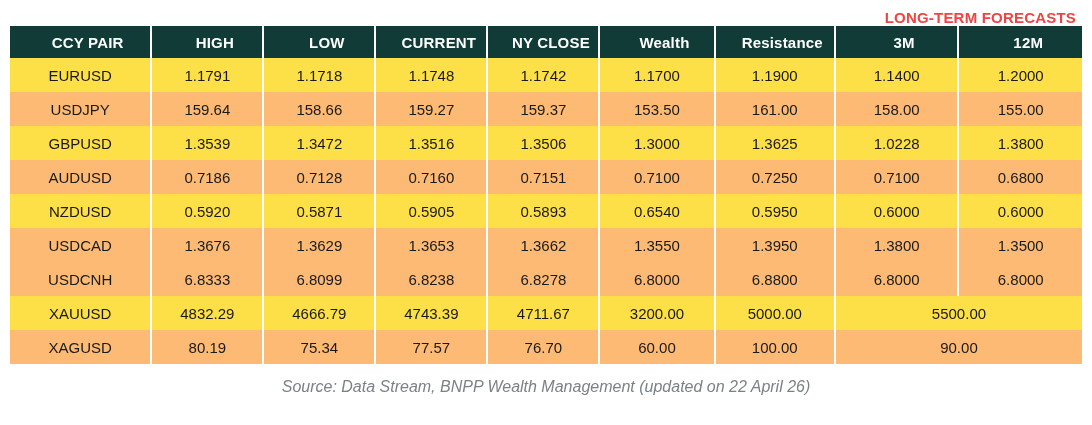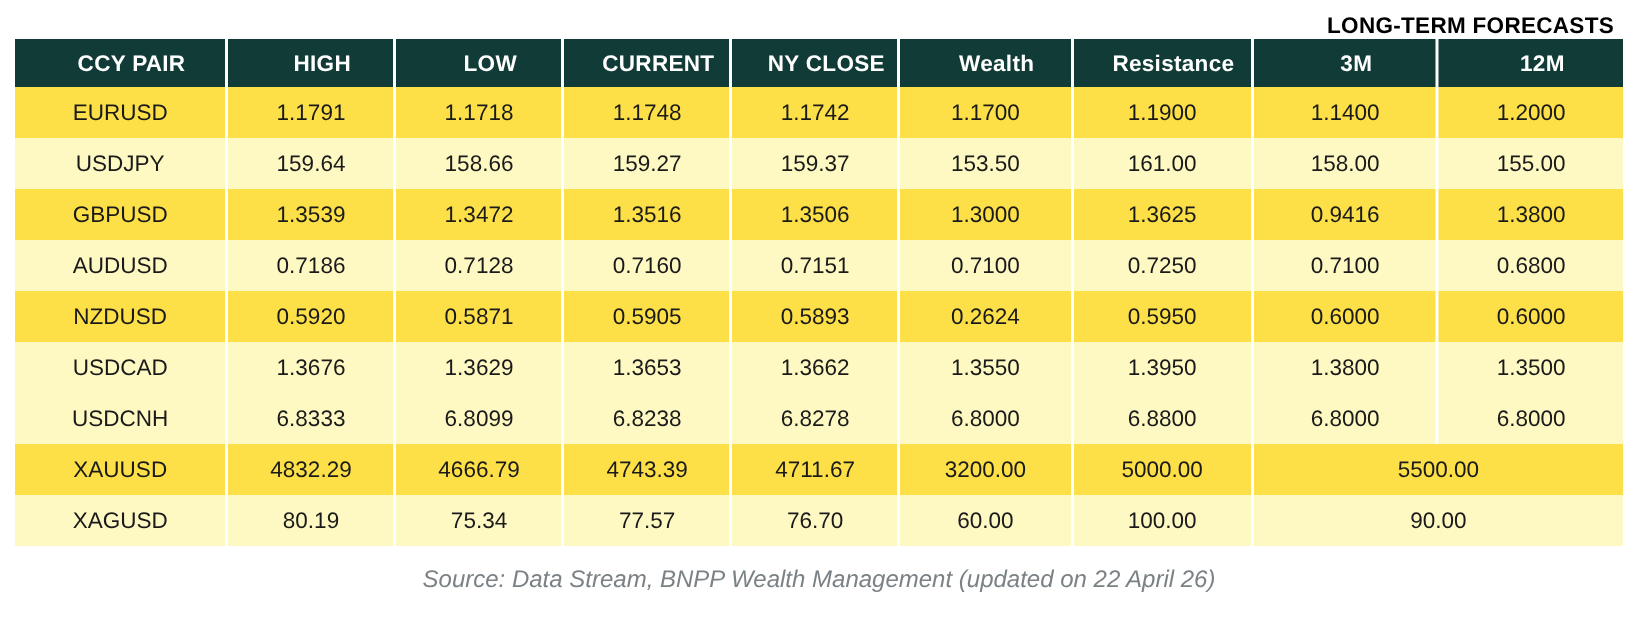--- a/index.html
+++ b/index.html
@@ -22,21 +22,21 @@
   .lt-header-row {
     display: flex;
     justify-content: flex-end;
     align-items: flex-end;
     height: 26px;
     padding-right: 6px;
   }
   .lt-header-label {
     font-size: 15px;
     font-weight: bold;
-    color: #000000;
+    color: #ef4444;
     letter-spacing: 0.2px;
     text-align: right;
     width: 236px;
   }
   table.fx {
     border-collapse: collapse;
     width: 1072px;
     table-layout: fixed;
   }
   table.fx th {
@@ -61,21 +61,21 @@
     border-right: 2px solid #ffffff;
     color: #1a1a1a;
   }
   table.fx td:last-child {
     border-right: none;
   }
   tr.row-odd td {
     background: #fde047;
   }
   tr.row-even td {
-    background: #fef9c3;
+    background: #fdba74;
   }
   td.pair {
     font-weight: normal;
   }
   .source {
     text-align: center;
     font-size: 16px;
     font-style: italic;
     color: #7b8285;
     padding-top: 14px;
@@ -144,41 +144,41 @@
           <td>155.00</td>
         </tr>
         <tr class="row-odd">
           <td class="pair">GBPUSD</td>
           <td>1.3539</td>
           <td>1.3472</td>
           <td>1.3516</td>
           <td>1.3506</td>
           <td>1.3000</td>
           <td>1.3625</td>
-          <td>0.9416</td>
+          <td>1.0228</td>
           <td>1.3800</td>
         </tr>
         <tr class="row-even">
           <td class="pair">AUDUSD</td>
           <td>0.7186</td>
           <td>0.7128</td>
           <td>0.7160</td>
           <td>0.7151</td>
           <td>0.7100</td>
           <td>0.7250</td>
           <td>0.7100</td>
           <td>0.6800</td>
         </tr>
         <tr class="row-odd">
           <td class="pair">NZDUSD</td>
           <td>0.5920</td>
           <td>0.5871</td>
           <td>0.5905</td>
           <td>0.5893</td>
-          <td>0.2624</td>
+          <td>0.6540</td>
           <td>0.5950</td>
           <td>0.6000</td>
           <td>0.6000</td>
         </tr>
         <tr class="row-even">
           <td class="pair">USDCAD</td>
           <td>1.3676</td>
           <td>1.3629</td>
           <td>1.3653</td>
           <td>1.3662</td>

